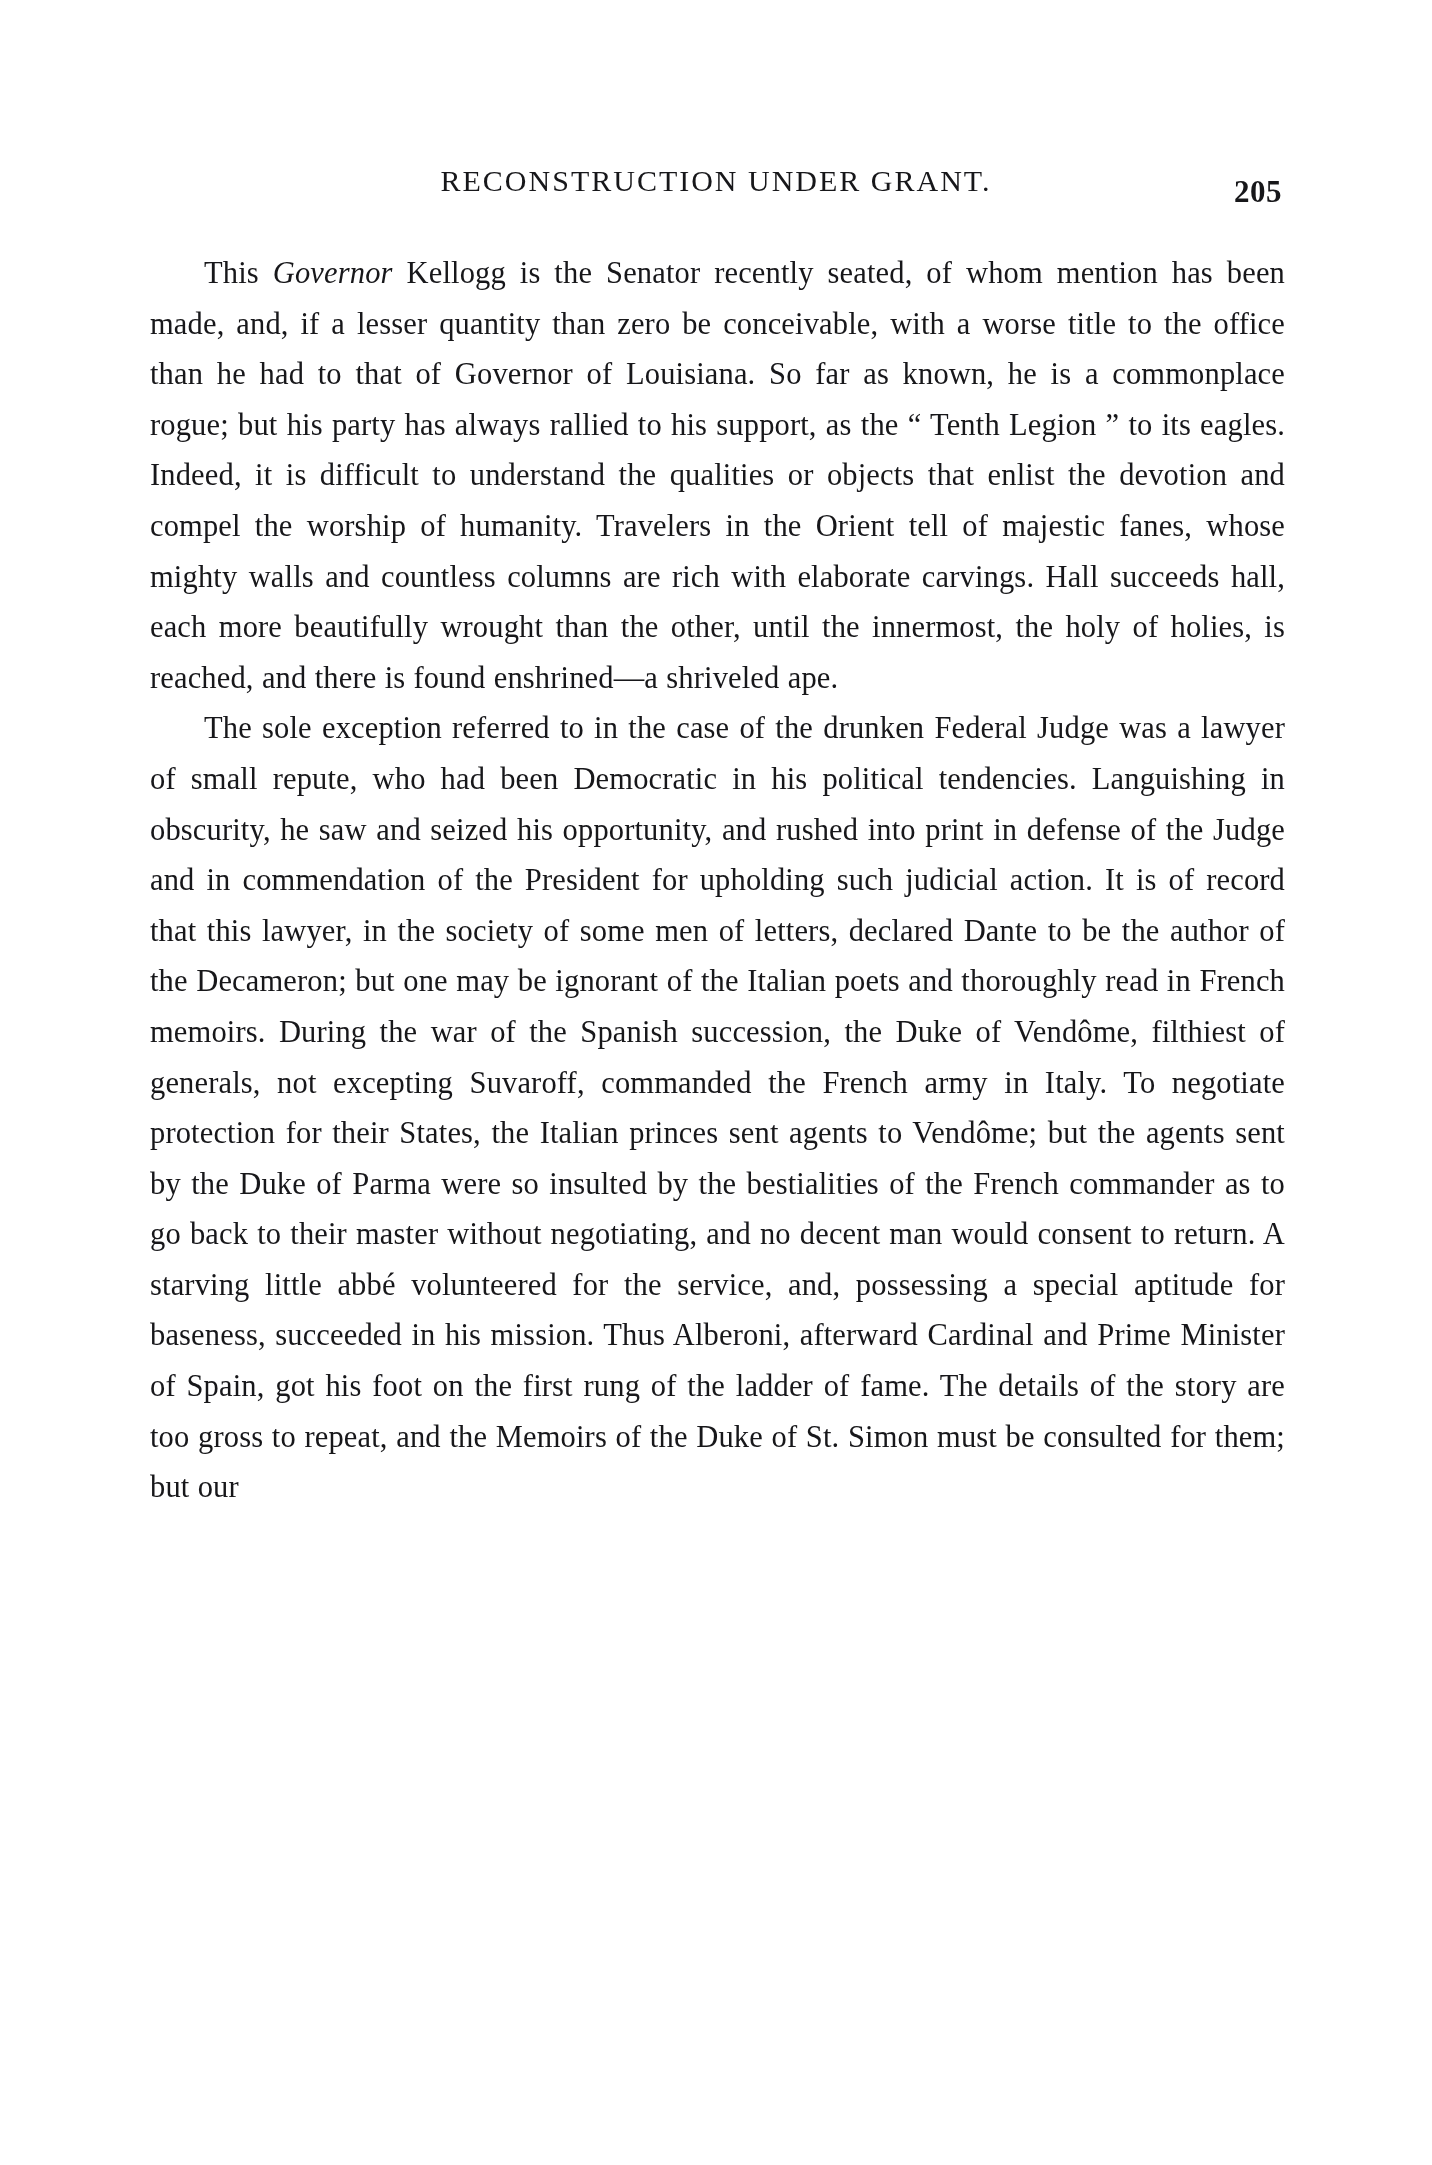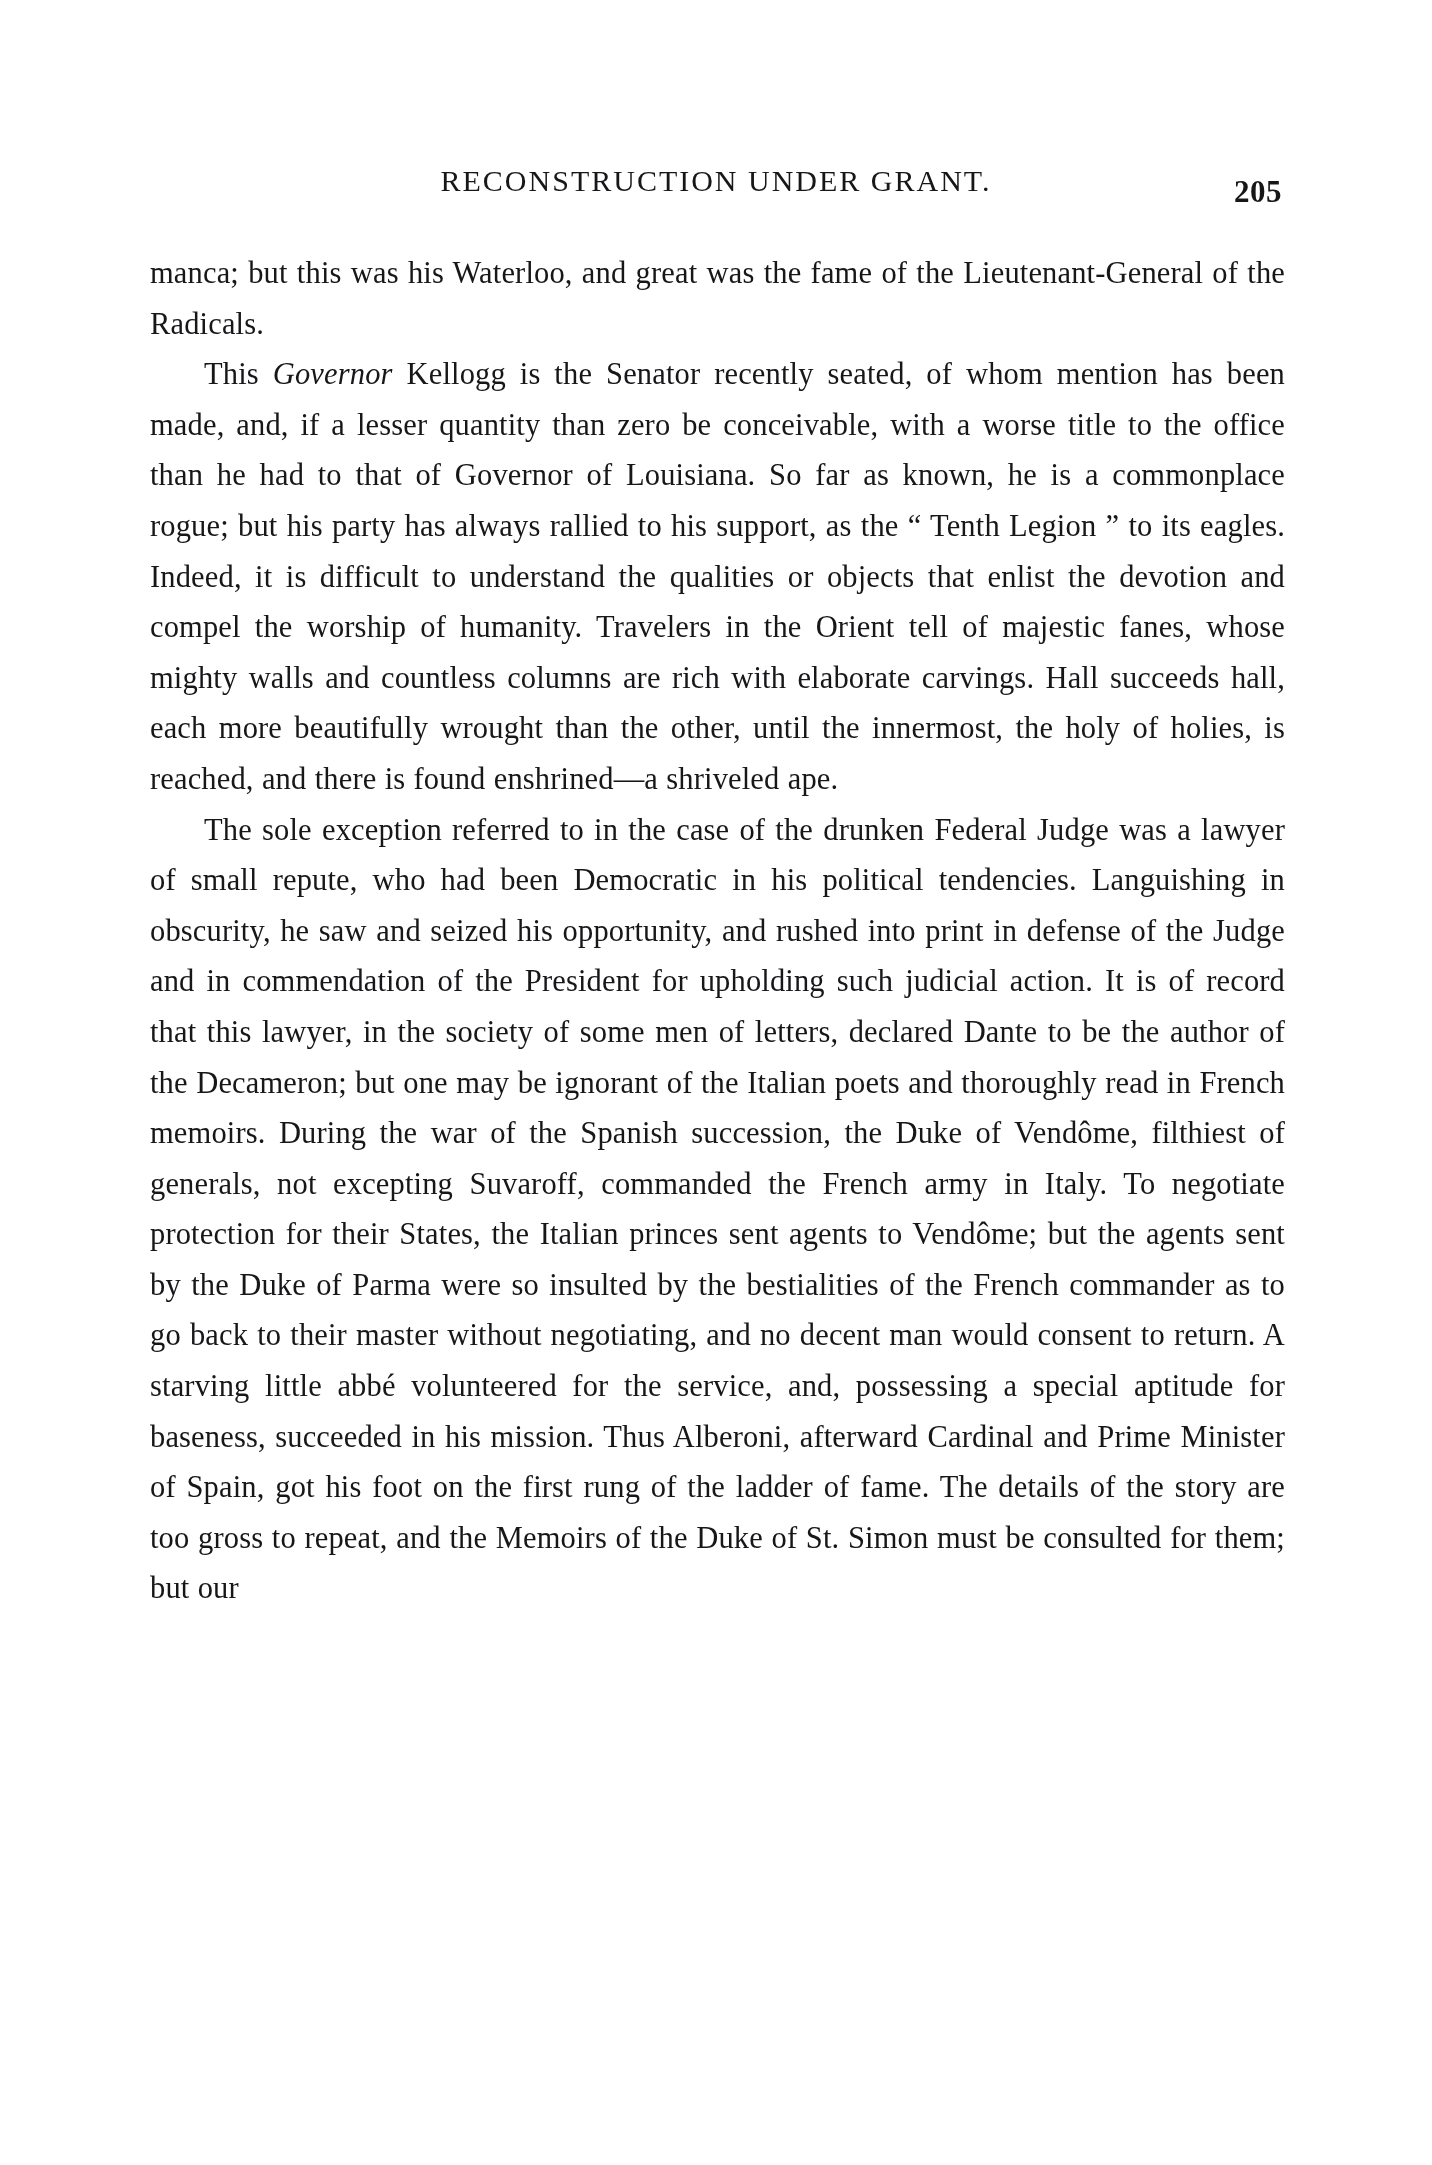--- a/index.html
+++ b/index.html
@@ -77,21 +77,20 @@
 
 <div class="page">
 
   <div class="header">
     <div class="running-head">Reconstruction under Grant.</div>
     <div class="folio">205</div>
   </div>
 
   <div class="body-text">
 
-    <p>manca; but this was his Waterloo, and great was the fame of the Lieutenant-General of the Radicals.</p>
 
     <p class="indent"><span>This </span><i>Governor</i><span> Kellogg is the Senator recently seated, of whom mention has been made, and, if a lesser quantity than zero be conceivable, with a worse title to the office than he had to that of Governor of Louisiana.  So far as known, he is a commonplace rogue; but his party has always rallied to his support, as the “ Tenth Legion ” to its eagles.  Indeed, it is difficult to understand the qualities or objects that enlist the devotion and compel the worship of humanity.  Travelers in the Orient tell of majestic fanes, whose mighty walls and countless columns are rich with elaborate carvings.  Hall succeeds hall, each more beautifully wrought than the other, until the innermost, the holy of holies, is reached, and there is found enshrined—a shriveled ape.</span></p>
 
     <p class="indent">The sole exception referred to in the case of the drunken Federal Judge was a lawyer of small repute, who had been Democratic in his political tendencies.  Languishing in obscurity, he saw and seized his opportunity, and rushed into print in defense of the Judge and in commendation of the President for upholding such judicial action.  It is of record that this lawyer, in the society of some men of letters, declared Dante to be the author of the Decameron; but one may be ignorant of the Italian poets and thoroughly read in French memoirs.  During the war of the Spanish succession, the Duke of Vendôme, filthiest of generals, not excepting Suvaroff, commanded the French army in Italy.  To negotiate protection for their States, the Italian princes sent agents to Vendôme; but the agents sent by the Duke of Parma were so insulted by the bestialities of the French commander as to go back to their master without negotiating, and no decent man would consent to return.  A starving little abbé volunteered for the service, and, possessing a special aptitude for baseness, succeeded in his mission.  Thus Alberoni, afterward Cardinal and Prime Minister of Spain, got his foot on the first rung of the ladder of fame. The details of the story are too gross to repeat, and the Memoirs of the Duke of St. Simon must be consulted for them; but our</p>
 
   </div>
 
 </div>
 
 </body></html>

